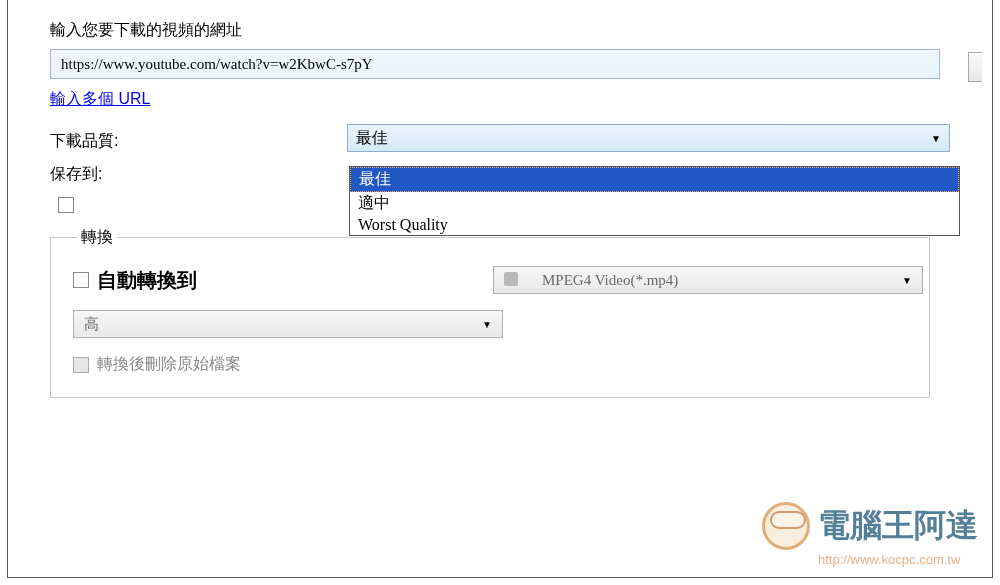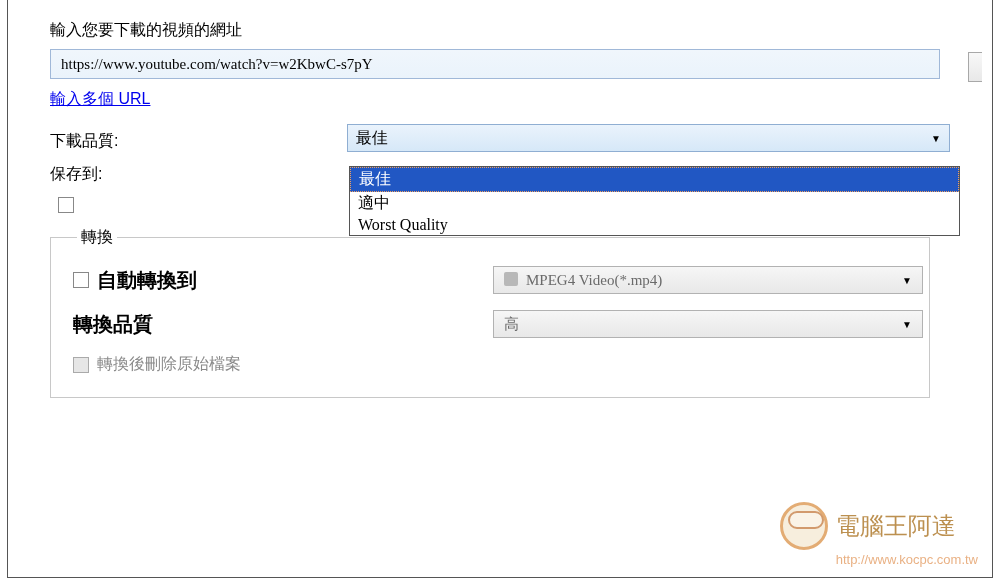--- a/index.html
+++ b/index.html
@@ -155,21 +155,21 @@
       padding: 2px 10px;
       font-size: 15px;
       font-family: "Times New Roman", "PMingLiU", serif;
       display: flex;
       align-items: center;
       justify-content: space-between;
       color: #6a6a6a;
     }
     .inner-select .sel-left {
       display: flex;
-      gap: 8px;
+      gap: 24px;
     }
     .file-icon {
       width: 14px;
       height: 14px;
       background: #b8b8b8;
       display: inline-block;
       border-radius: 2px;
     }
     .watermark {
       position: absolute;
@@ -195,23 +195,23 @@
     .wm-face::before {
       content: "";
       position: absolute;
       top: 6px; left: 5px;
       width: 32px; height: 14px;
       border: 2px solid #c07030;
       border-radius: 10px;
       background: rgba(255,255,255,0.3);
     }
     .wm-text {
-      font-size: 24px;
-      font-weight: normal;
-      color: #a16207;
+      font-size: 32px;
+      font-weight: bold;
+      color: #0c4a6e;
     }
     .wm-url {
       font-size: 13px;
       color: #e09050;
       margin-top: 2px;
       margin-left: 56px;
     }
     .outer-border {
       position: absolute;
       left: 7px;
@@ -265,23 +265,20 @@
       <div class="inner-select">
         <span class="sel-left">
           <span class="file-icon"></span>
           <span>MPEG4 Video(*.mp4)</span>
         </span>
         <span class="dropdown-arrow">▼</span>
       </div>
     </div>
 
     <div class="inner-row">
-      <div class="inner-left">
-        <span class="inner-label" style="margin-left:0">轉換品質</span>
-      </div>
       <div class="inner-select">
         <span>高</span>
         <span class="dropdown-arrow">▼</span>
       </div>
     </div>
 
     <div class="inner-row" style="margin-bottom:0">
       <div class="inner-left">
         <span class="checkbox-box disabled"></span>
         <span class="checkbox-label disabled">轉換後刪除原始檔案</span>

